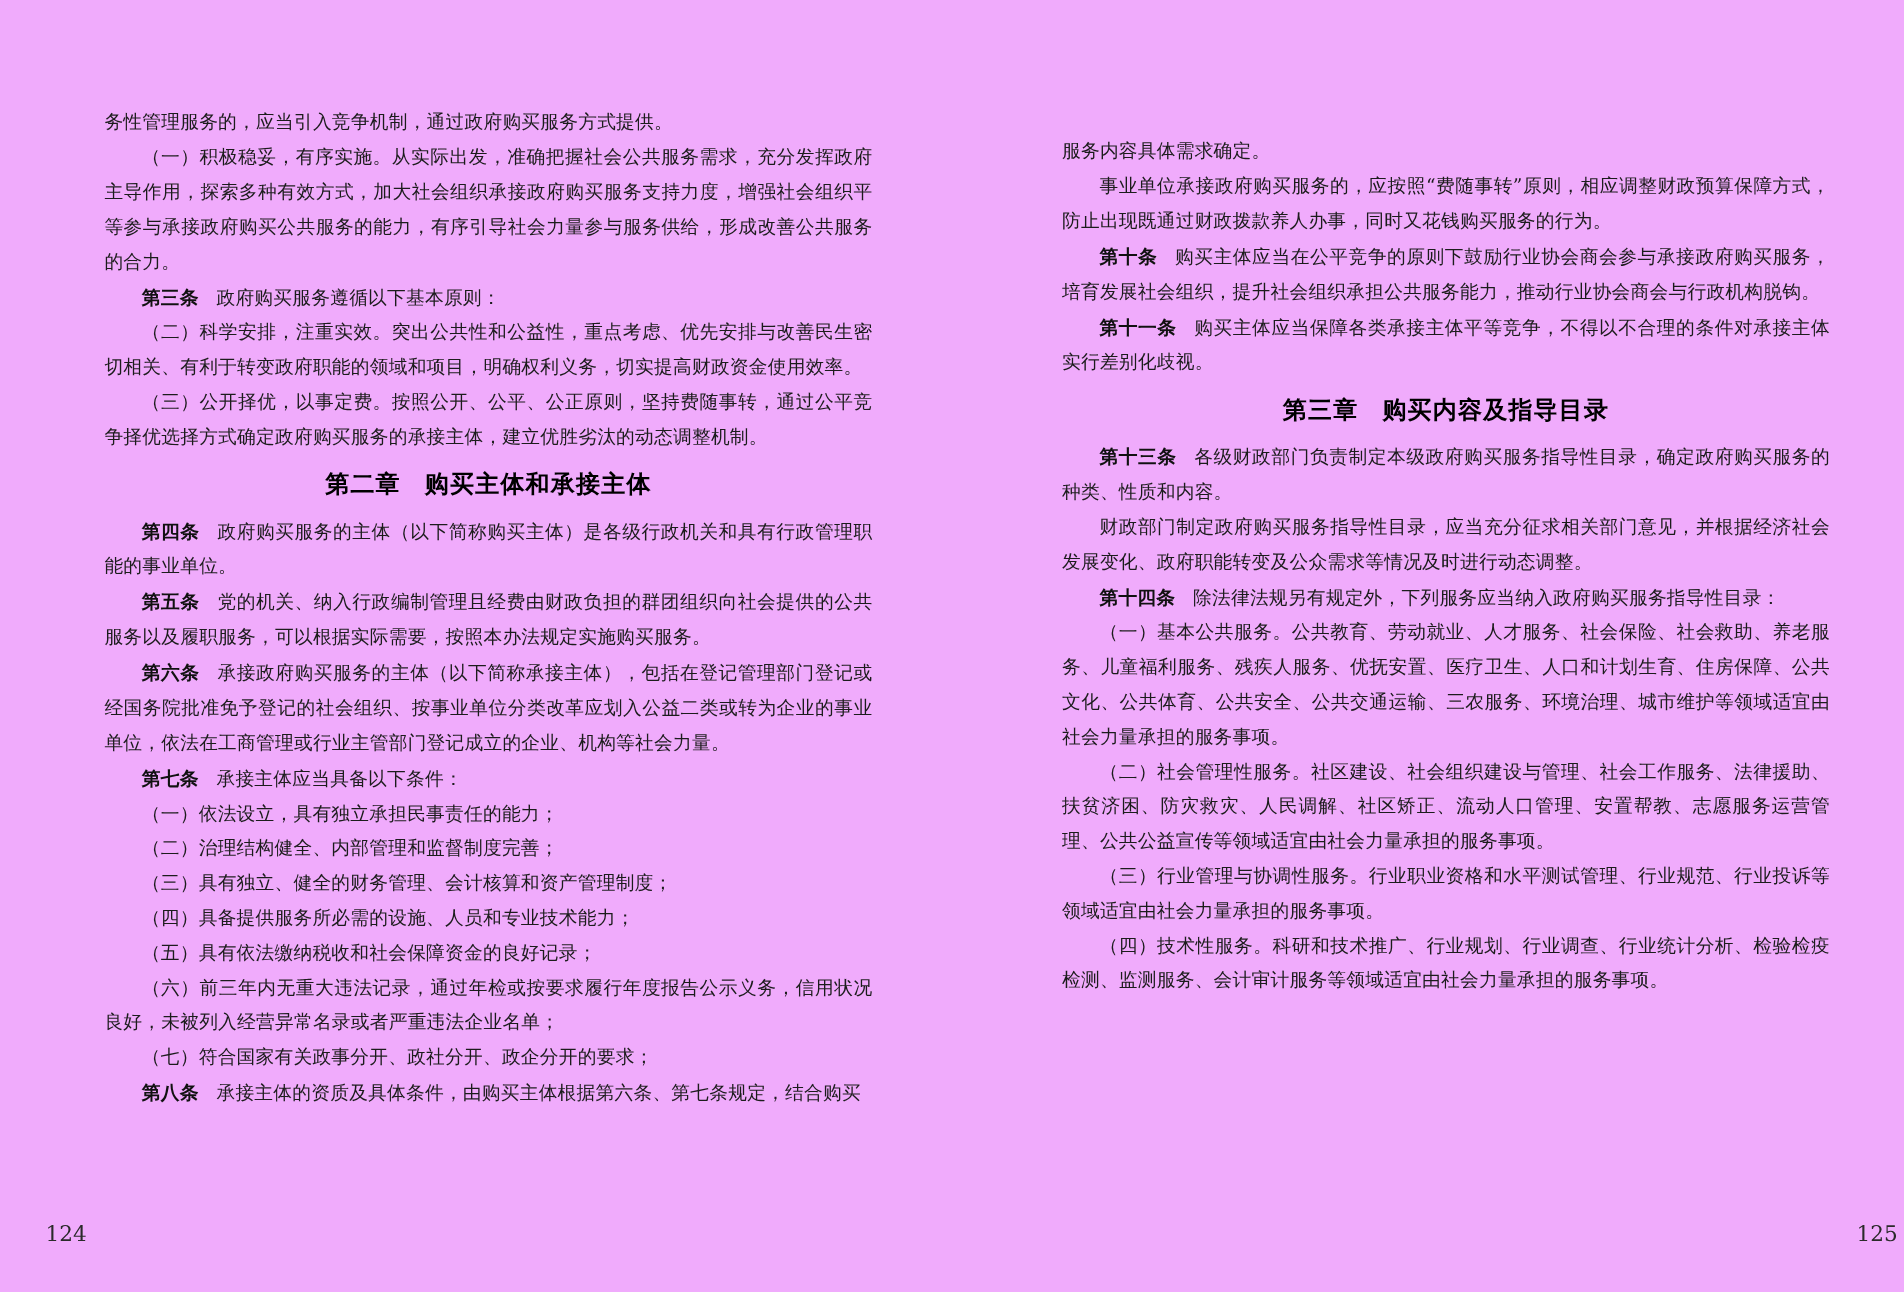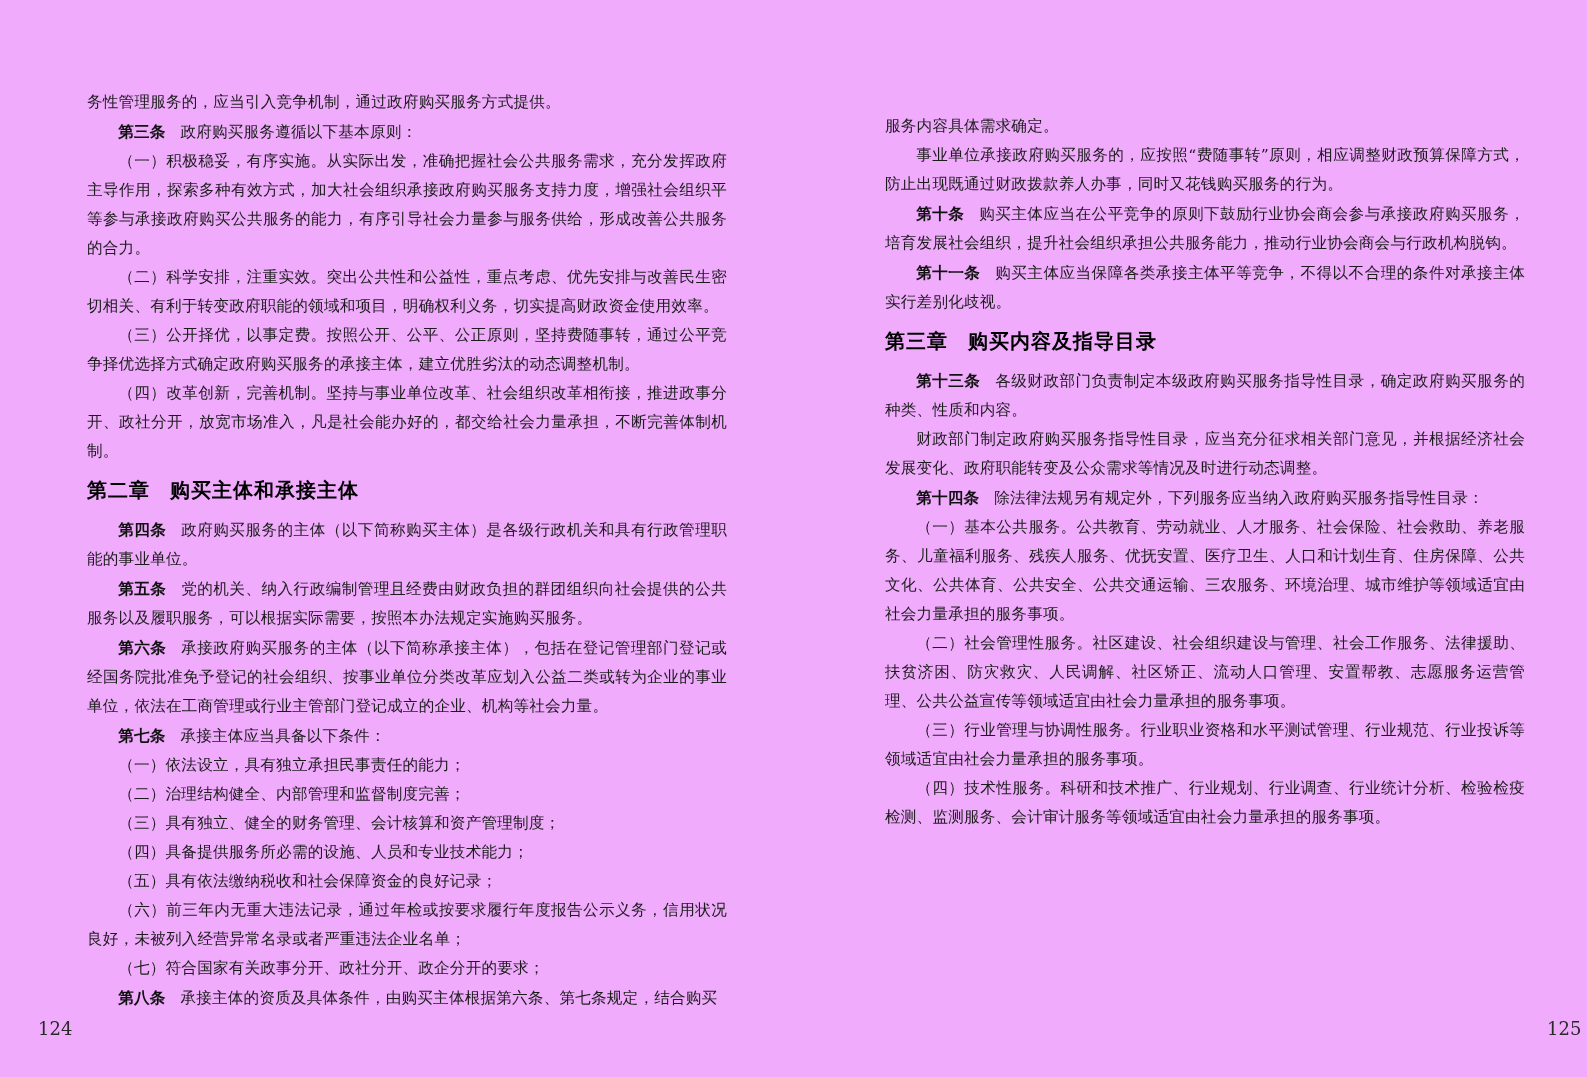--- a/index.html
+++ b/index.html
@@ -32,21 +32,21 @@
     font-weight: 700;
     margin-right: 0.95em;
     color: #111;
   }
   .chapter-heading {
     margin: 10px 0 10px 0;
     font-family: "DejaVu Sans", sans-serif;
     font-weight: 700;
     font-size: 20px;
     line-height: 29px;
-    text-align: left;
+    text-align: center;
     color: #000;
     letter-spacing: 1px;
   }
   .ch-label { margin-right: 1em; }
   .page-number {
     position: absolute;
     top: 1020px;
     font-size: 18px;
     line-height: 18px;
     color: #2a2a2a;
@@ -54,25 +54,24 @@
   }
   .page-number.left  { left: 38px; }
   .page-number.right { left: 1529px; margin-left: 18px; }
 </style>
 </head>
 <body>
 
 <div class="spread">
   <div class="page-column left">
       <p class="para no-indent">务性管理服务的，应当引入竞争机制，通过政府购买服务方式提供。</p>
+      <p class="para">（一）积极稳妥，有序实施。从实际出发，准确把握社会公共服务需求，充分发挥政府主导作用，探索多种有效方式，加大社会组织承接政府购买服务支持力度，增强社会组织平等参与承接政府购买公共服务的能力，有序引导社会力量参与服务供给，形成改善公共服务的合力。</p>
       <p class="para"><b class="article-label">第三条</b>政府购买服务遵循以下基本原则：</p>
-      <p class="para">（一）积极稳妥，有序实施。从实际出发，准确把握社会公共服务需求，充分发挥政府主导作用，探索多种有效方式，加大社会组织承接政府购买服务支持力度，增强社会组织平等参与承接政府购买公共服务的能力，有序引导社会力量参与服务供给，形成改善公共服务的合力。</p>
       <p class="para">（二）科学安排，注重实效。突出公共性和公益性，重点考虑、优先安排与改善民生密切相关、有利于转变政府职能的领域和项目，明确权利义务，切实提高财政资金使用效率。</p>
       <p class="para">（三）公开择优，以事定费。按照公开、公平、公正原则，坚持费随事转，通过公平竞争择优选择方式确定政府购买服务的承接主体，建立优胜劣汰的动态调整机制。</p>
-      <p class="para">（四）改革创新，完善机制。坚持与事业单位改革、社会组织改革相衔接，推进政事分开、政社分开，放宽市场准入，凡是社会能办好的，都交给社会力量承担，不断完善体制机制。</p>
       <h2 class="chapter-heading"><span class="ch-label">第二章</span><span>购买主体和承接主体</span></h2>
       <p class="para"><b class="article-label">第四条</b>政府购买服务的主体（以下简称购买主体）是各级行政机关和具有行政管理职能的事业单位。</p>
       <p class="para"><b class="article-label">第五条</b>党的机关、纳入行政编制管理且经费由财政负担的群团组织向社会提供的公共服务以及履职服务，可以根据实际需要，按照本办法规定实施购买服务。</p>
       <p class="para"><b class="article-label">第六条</b>承接政府购买服务的主体（以下简称承接主体），包括在登记管理部门登记或经国务院批准免予登记的社会组织、按事业单位分类改革应划入公益二类或转为企业的事业单位，依法在工商管理或行业主管部门登记成立的企业、机构等社会力量。</p>
       <p class="para"><b class="article-label">第七条</b>承接主体应当具备以下条件：</p>
       <p class="para">（一）依法设立，具有独立承担民事责任的能力；</p>
       <p class="para">（二）治理结构健全、内部管理和监督制度完善；</p>
       <p class="para">（三）具有独立、健全的财务管理、会计核算和资产管理制度；</p>
       <p class="para">（四）具备提供服务所必需的设施、人员和专业技术能力；</p>
       <p class="para">（五）具有依法缴纳税收和社会保障资金的良好记录；</p>

